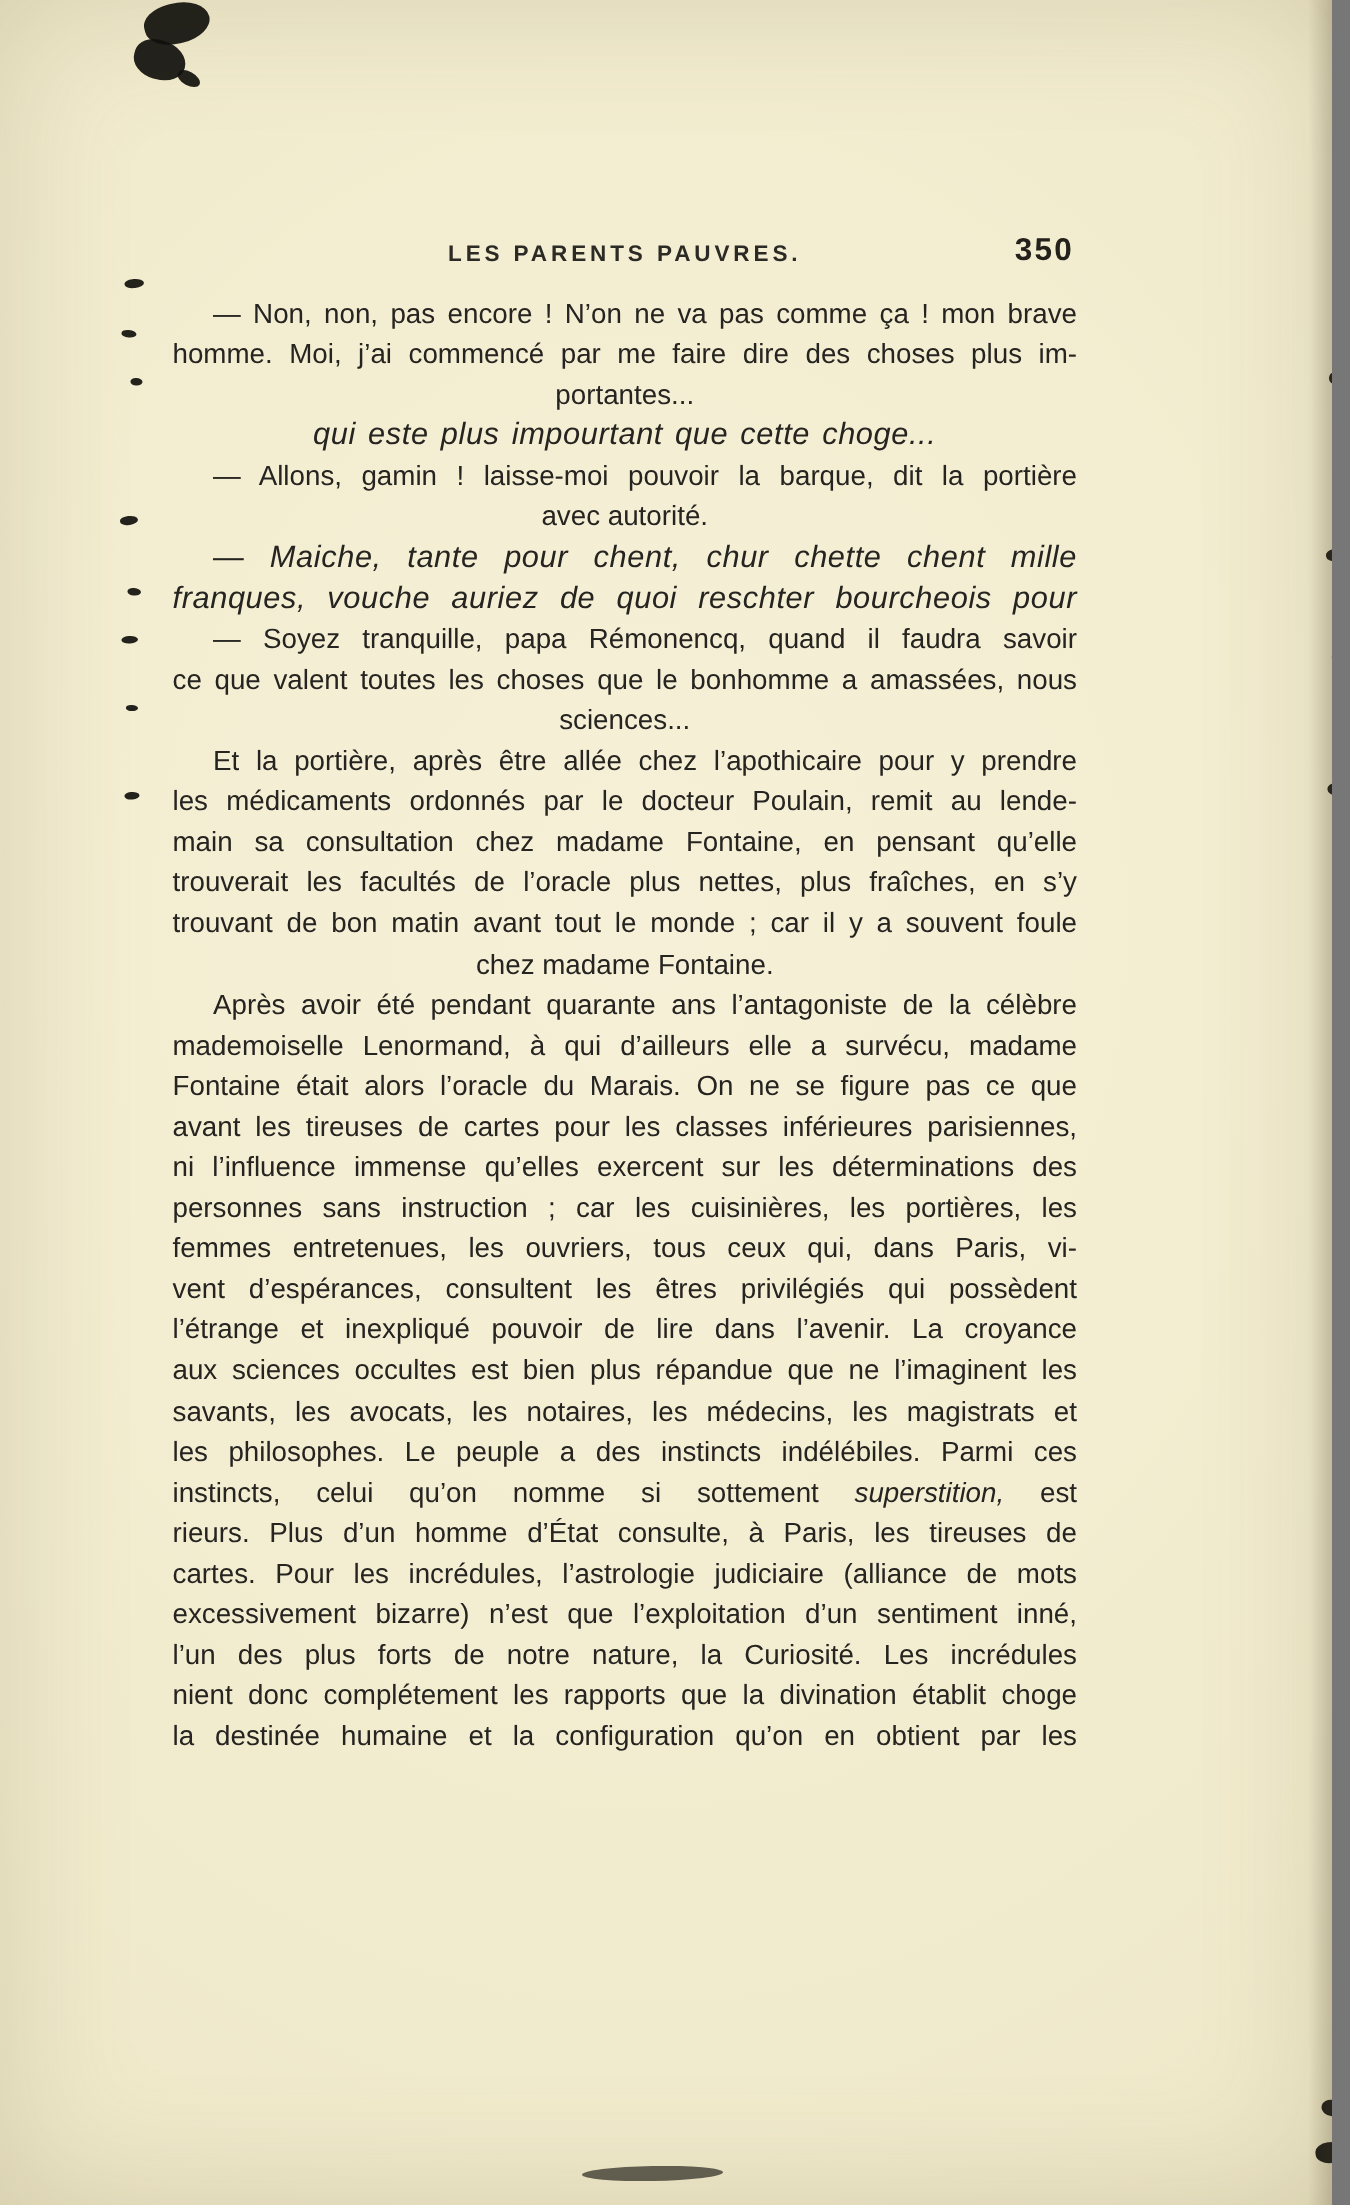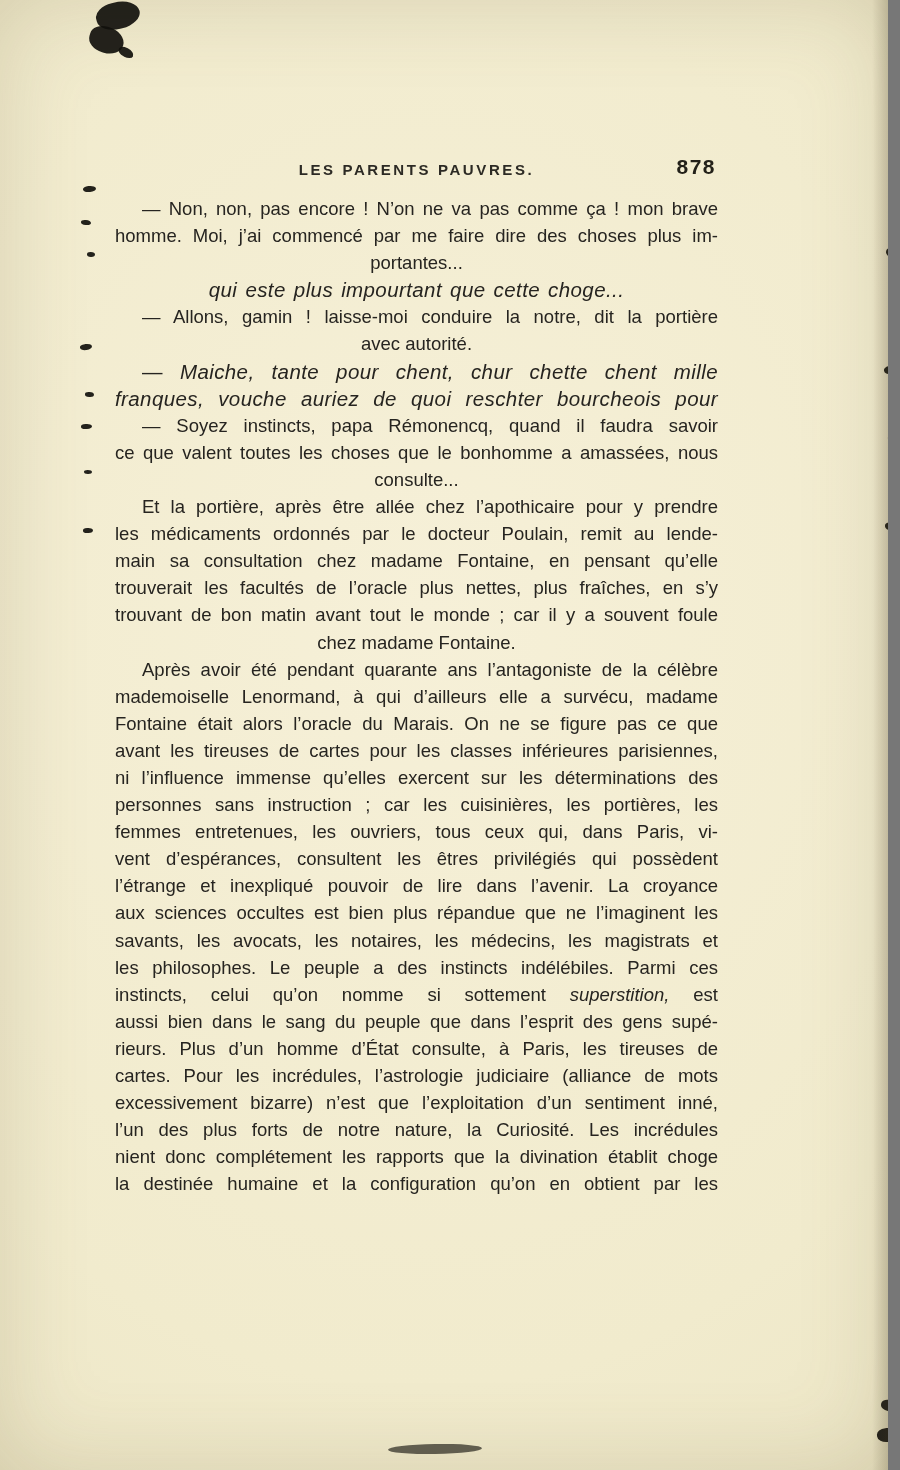--- a/index.html
+++ b/index.html
@@ -72,43 +72,43 @@
     <div class="art" style="left:888px;top:428px;width:11px;height:18px;transform:rotate(4deg)"></div>
     <div class="art" style="left:885px;top:522px;width:12px;height:8px;transform:rotate(-4deg)"></div>
     <div class="art" style="left:881px;top:1400px;width:16px;height:11px;transform:rotate(8deg)"></div>
     <div class="art" style="left:877px;top:1428px;width:21px;height:14px;transform:rotate(-6deg)"></div>
     <div class="art smudge" style="left:388px;top:1444px;width:94px;height:10px;transform:rotate(-1deg)"></div>
   </div>
 
   <div class="text-col">
     <header class="page-header">
       <div class="running-title">LES PARENTS PAUVRES.</div>
-      <div class="page-number">878</div>
+      <div class="page-number">350</div>
     </header>
     <main class="page-body">
         <div class="para">
           <div class="line just ind"><span>— Non, non, pas encore ! N’on ne va pas comme ça ! mon brave</span></div>
           <div class="line just"><span>homme. Moi, j’ai commencé par me faire dire des choses plus im-</span></div>
           <div class="line"><span>portantes...</span></div>
         </div>
         <div class="para">
           <div class="line lg"><span class="it">qui este plus impourtant que cette choge...</span></div>
         </div>
         <div class="para">
-          <div class="line just ind"><span>— Allons, gamin ! laisse-moi conduire la notre, dit la portière</span></div>
+          <div class="line just ind"><span>— Allons, gamin ! laisse-moi pouvoir la barque, dit la portière</span></div>
           <div class="line"><span>avec autorité.</span></div>
         </div>
         <div class="para">
           <div class="line just ind lg"><span>— </span><span class="it">Maiche, tante pour chent, chur chette chent mille</span></div>
           <div class="line just lg"><span class="it">franques, vouche auriez de quoi reschter bourcheois pour</span></div>
         </div>
         <div class="para">
-          <div class="line just ind"><span>— Soyez instincts, papa Rémonencq, quand il faudra savoir</span></div>
+          <div class="line just ind"><span>— Soyez tranquille, papa Rémonencq, quand il faudra savoir</span></div>
           <div class="line just"><span>ce que valent toutes les choses que le bonhomme a amassées, nous</span></div>
-          <div class="line"><span>consulte...</span></div>
+          <div class="line"><span>sciences...</span></div>
         </div>
         <div class="para">
           <div class="line just ind"><span>Et la portière, après être allée chez l’apothicaire pour y prendre</span></div>
           <div class="line just"><span>les médicaments ordonnés par le docteur Poulain, remit au lende-</span></div>
           <div class="line just"><span>main sa consultation chez madame Fontaine, en pensant qu’elle</span></div>
           <div class="line just"><span>trouverait les facultés de l’oracle plus nettes, plus fraîches, en s’y</span></div>
           <div class="line just"><span>trouvant de bon matin avant tout le monde ; car il y a souvent foule</span></div>
           <div class="line"><span>chez madame Fontaine.</span></div>
         </div>
         <div class="para">
@@ -118,21 +118,20 @@
           <div class="line just"><span>avant les tireuses de cartes pour les classes inférieures parisiennes,</span></div>
           <div class="line just"><span>ni l’influence immense qu’elles exercent sur les déterminations des</span></div>
           <div class="line just"><span>personnes sans instruction ; car les cuisinières, les portières, les</span></div>
           <div class="line just"><span>femmes entretenues, les ouvriers, tous ceux qui, dans Paris, vi-</span></div>
           <div class="line just"><span>vent d’espérances, consultent les êtres privilégiés qui possèdent</span></div>
           <div class="line just"><span>l’étrange et inexpliqué pouvoir de lire dans l’avenir. La croyance</span></div>
           <div class="line just"><span>aux sciences occultes est bien plus répandue que ne l’imaginent les</span></div>
           <div class="line just"><span>savants, les avocats, les notaires, les médecins, les magistrats et</span></div>
           <div class="line just"><span>les philosophes. Le peuple a des instincts indélébiles. Parmi ces</span></div>
           <div class="line just"><span>instincts, celui qu’on nomme si sottement </span><span class="it">superstition,</span><span> est</span></div>
-          <div class="line just"><span>aussi bien dans le sang du peuple que dans l’esprit des gens supé-</span></div>
           <div class="line just"><span>rieurs. Plus d’un homme d’État consulte, à Paris, les tireuses de</span></div>
           <div class="line just"><span>cartes. Pour les incrédules, l’astrologie judiciaire (alliance de mots</span></div>
           <div class="line just"><span>excessivement bizarre) n’est que l’exploitation d’un sentiment inné,</span></div>
           <div class="line just"><span>l’un des plus forts de notre nature, la Curiosité. Les incrédules</span></div>
           <div class="line just"><span>nient donc complétement les rapports que la divination établit choge</span></div>
           <div class="line just"><span>la destinée humaine et la configuration qu’on en obtient par les</span></div>
         </div>
       </main>
   </div>
 

